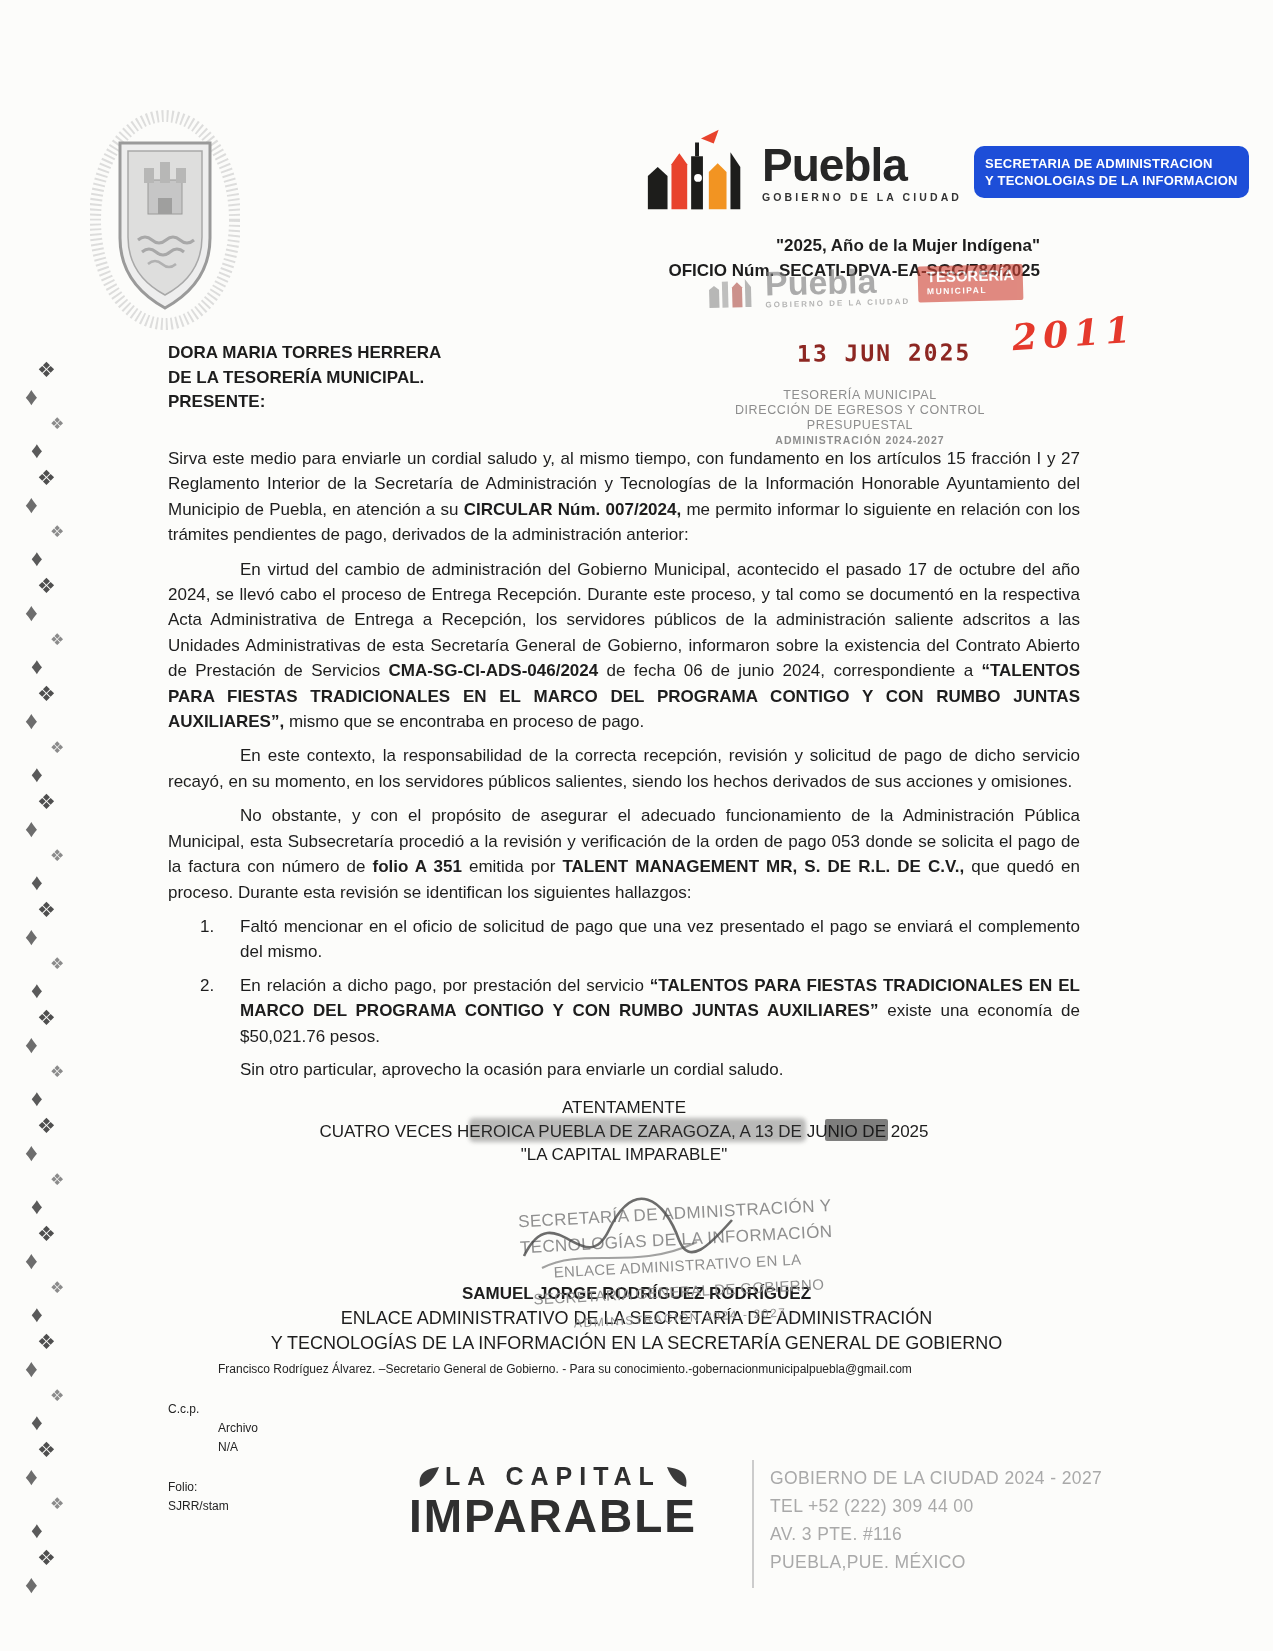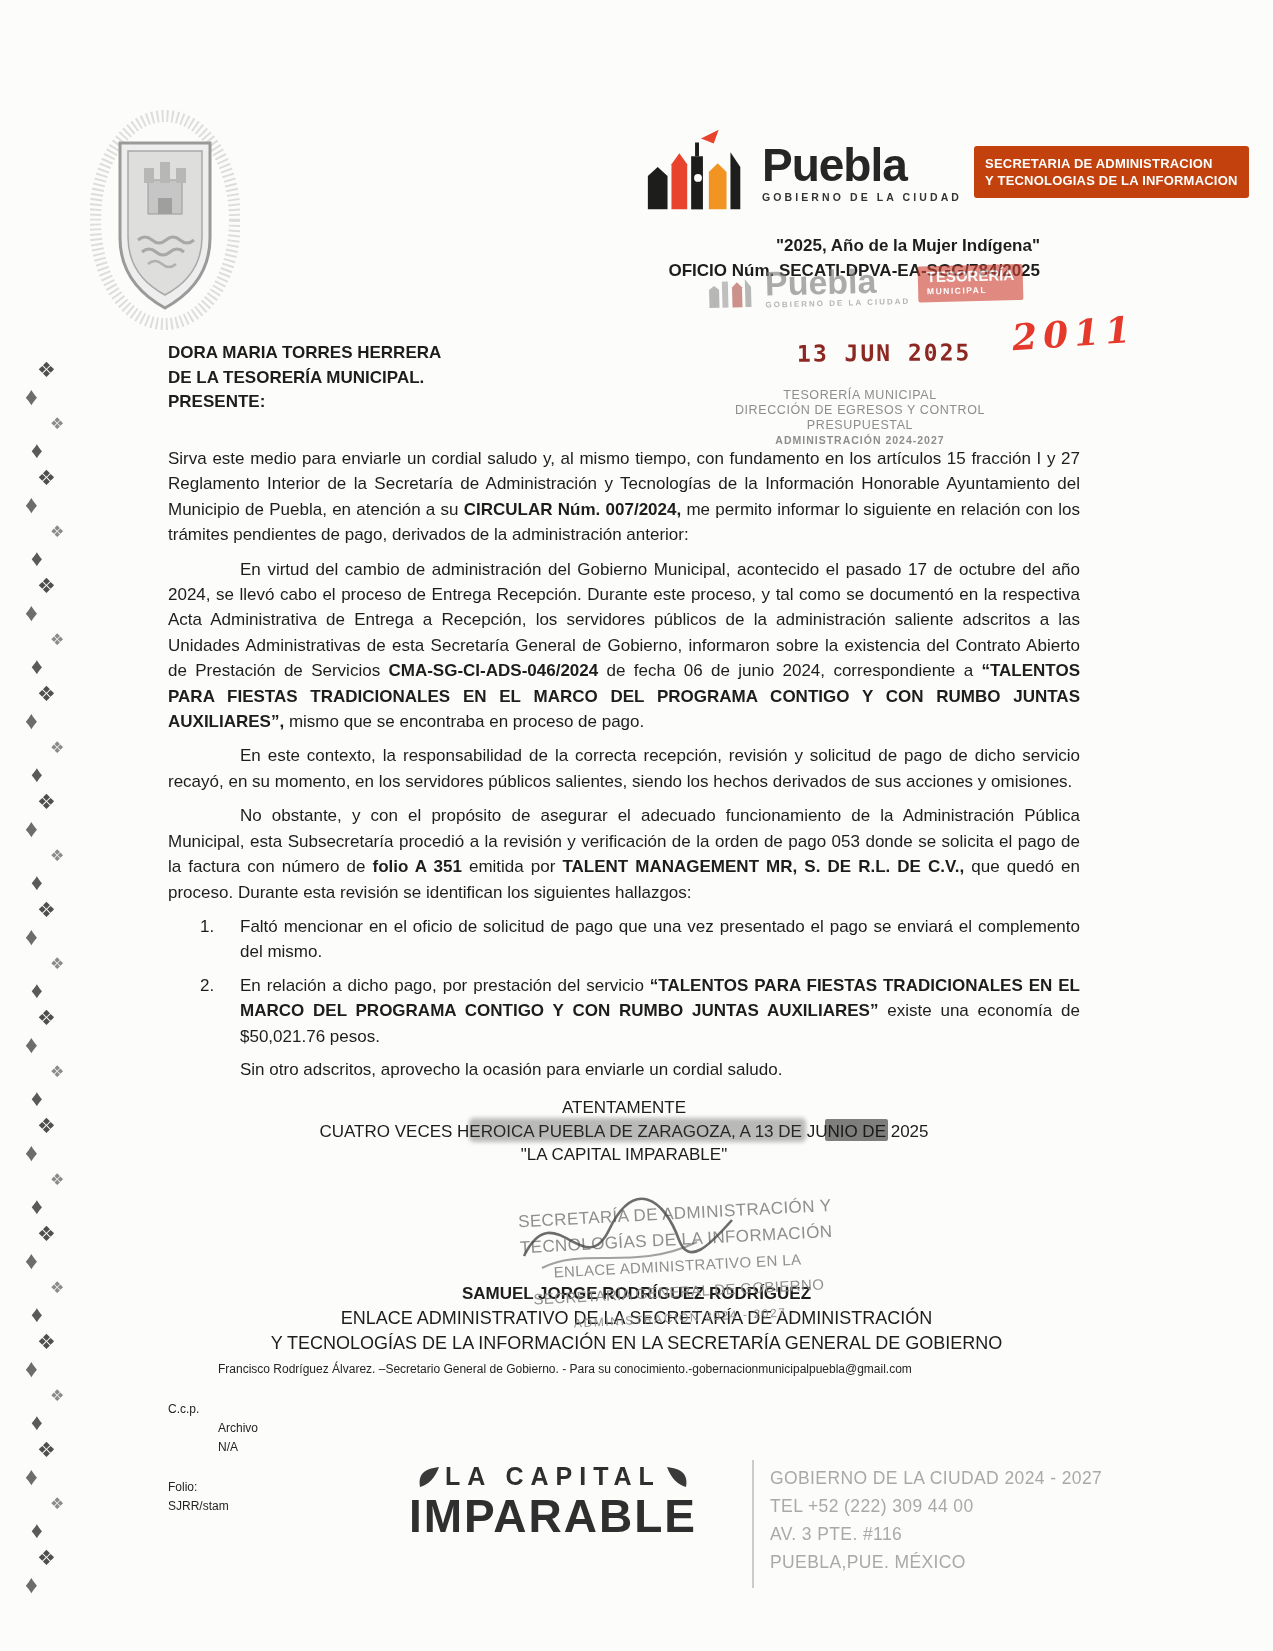--- a/index.html
+++ b/index.html
@@ -21,21 +21,21 @@
 
   
   .coat { position:absolute; left:90px; top:108px; opacity:.85; }
 
   
   .logo-row { position:absolute; left:640px; top:126px; display:flex; align-items:center; }
   .logo-icon { width:118px; height:92px; flex:none; }
   .brand-wrap { margin-left:4px; }
   .brand { font-size:46px; font-weight:700; color:#262626; letter-spacing:-1px; line-height:46px; }
   .brand-sub { font-size:10.5px; font-weight:700; letter-spacing:3.1px; color:#333; margin-top:3px; }
-  .dept-box { margin-left:12px; background:#c2410c; color:#fff; border-radius:3px; padding:9px 11px;
+  .dept-box { margin-left:12px; background:#1d4ed8; color:#fff; border-radius:10px; padding:9px 11px;
               font-size:13px; font-weight:700; line-height:17px; letter-spacing:.2px; }
 
   
   .ref-block { position:absolute; right:233px; top:233px; text-align:right; font-weight:700;
                font-size:17px; line-height:25px; }
 
   
   .received-stamp { position:absolute; left:705px; top:264px; display:flex; align-items:center; gap:8px;
                     opacity:.62; transform:rotate(-1.5deg); pointer-events:none; z-index:5; }
   .rs-brand { font-weight:700; font-size:34px; color:#7b7b7b; letter-spacing:0px; line-height:32px; }
@@ -239,21 +239,21 @@
 
     <div class="list-item">
       <span class="li-num">1.</span>
       <span class="li-text"><span>Faltó mencionar en el oficio de solicitud de pago que una vez presentado el pago se enviará el complemento del mismo.</span></span>
     </div>
     <div class="list-item">
       <span class="li-num">2.</span>
       <span class="li-text"><span>En relación a dicho pago, por prestación del servicio </span><span class="b">“TALENTOS PARA FIESTAS TRADICIONALES EN EL MARCO DEL PROGRAMA CONTIGO Y CON RUMBO JUNTAS AUXILIARES”</span><span> existe una economía de $50,021.76 pesos.</span></span>
     </div>
 
-    <p class="para closing">Sin otro adscritos, aprovecho la ocasión para enviarle un cordial saludo.</p>
+    <p class="para closing">Sin otro particular, aprovecho la ocasión para enviarle un cordial saludo.</p>
 
     <div class="sig-head">
       <div>ATENTAMENTE</div>
       <div class="city-date">
         <span class="smudge1"></span>
         <span class="smudge2"></span>
         <span>CUATRO VECES HEROICA PUEBLA DE ZARAGOZA, A 13 DE JUNIO DE 2025</span>
       </div>
       <div>"LA CAPITAL IMPARABLE"</div>
     </div>

